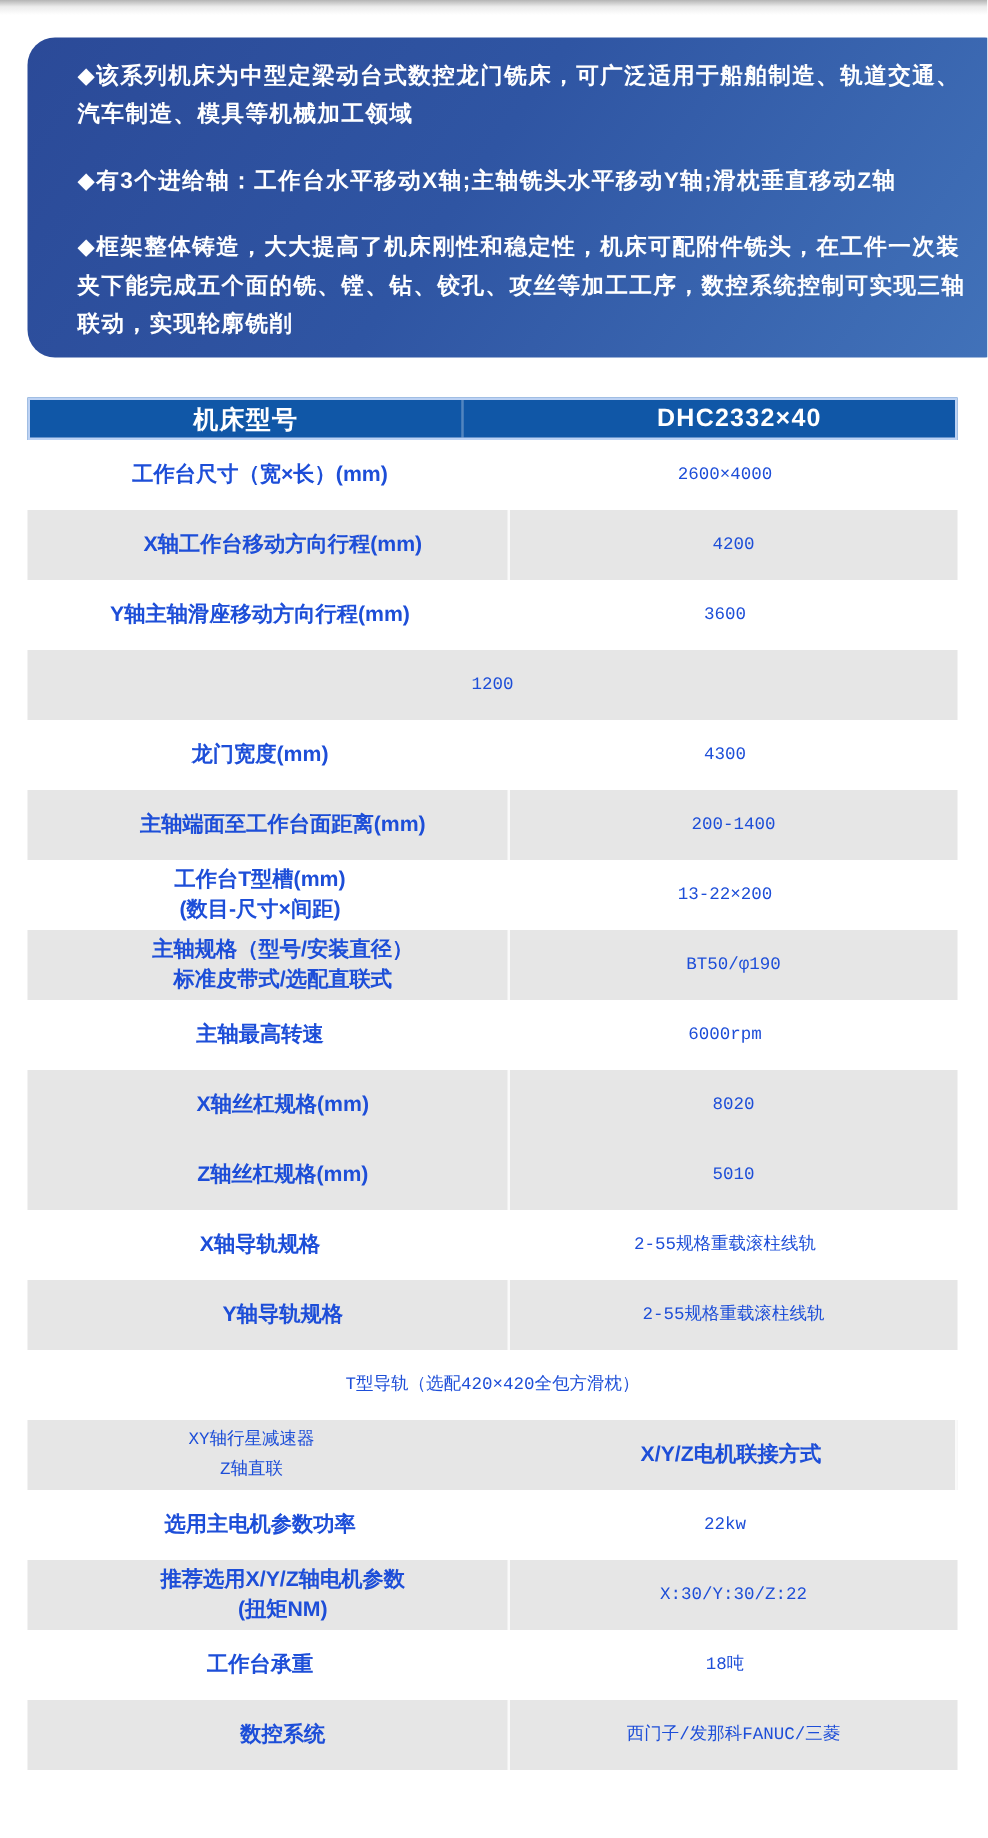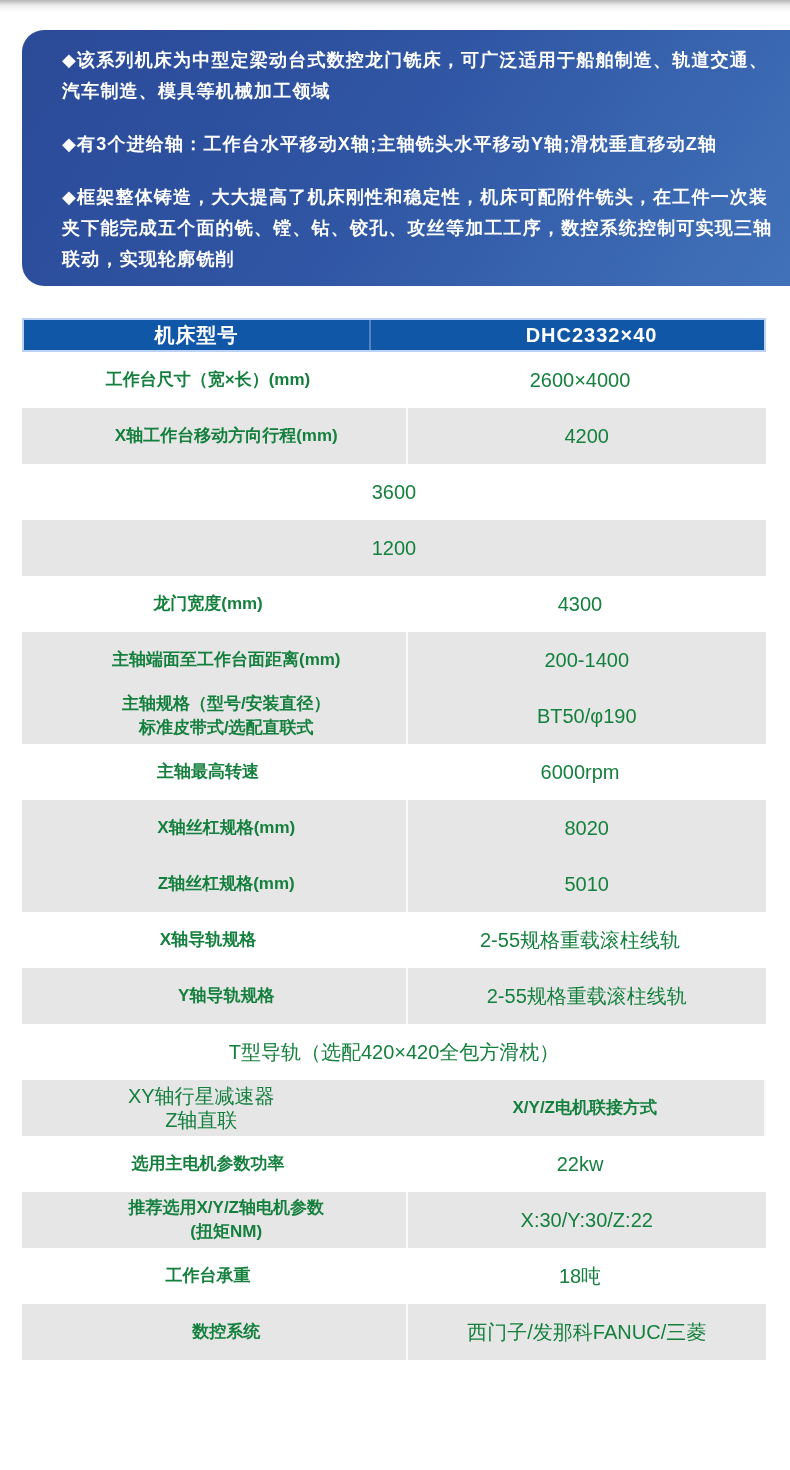--- a/index.html
+++ b/index.html
@@ -72,33 +72,34 @@
     height: 56px;
   }
   .spec-row.odd  { background: #ffffff; }
   .spec-row.even { background: #E6E6E6; }
   .spec-row .cell {
     flex: 1 1 0;
     display: flex;
     align-items: center;
     justify-content: center;
     text-align: center;
-    color: #15803d;
+    color: #1d4ed8;
     white-space: pre-line;
     line-height: 24px;
     padding: 0 10px;
     box-sizing: border-box;
   }
   .spec-row .cell.label {
     font-weight: 700;
     font-size: 17px;
   }
   .spec-row .cell.value {
     font-weight: 500;
-    font-size: 20px;
+    font-size: 14px;
+    font-family: Liberation Mono, monospace;
   }
   .spec-row.even .cell.label {
     border-right: 2px solid rgba(255,255,255,0.8);
     margin-left: 25px;
   }
 </style>
 </head>
 <body>
 
 <div class="page">
@@ -123,37 +124,43 @@
     <div class="cell label">工作台尺寸（宽×长）(mm)</div>
     <div class="cell value">2600×4000</div>
   </div>
 
   <div class="spec-row even">
     <div class="cell label">X轴工作台移动方向行程(mm)</div>
     <div class="cell value">4200</div>
   </div>
 
   <div class="spec-row odd">
+    <div class="cell label">Y轴主轴滑座移动方向行程(mm)</div>
     <div class="cell value">3600</div>
   </div>
 
   <div class="spec-row even">
     <div class="cell value">1200</div>
   </div>
 
   <div class="spec-row odd">
     <div class="cell label">龙门宽度(mm)</div>
     <div class="cell value">4300</div>
   </div>
 
   <div class="spec-row even">
     <div class="cell label">主轴端面至工作台面距离(mm)</div>
     <div class="cell value">200-1400</div>
   </div>
 
+  <div class="spec-row odd">
+    <div class="cell label">工作台T型槽(mm)
+(数目-尺寸×间距)</div>
+    <div class="cell value">13-22×200</div>
+  </div>
 
   <div class="spec-row even">
     <div class="cell label">主轴规格（型号/安装直径）
 标准皮带式/选配直联式</div>
     <div class="cell value">BT50/φ190</div>
   </div>
 
   <div class="spec-row odd">
     <div class="cell label">主轴最高转速</div>
     <div class="cell value">6000rpm</div>

